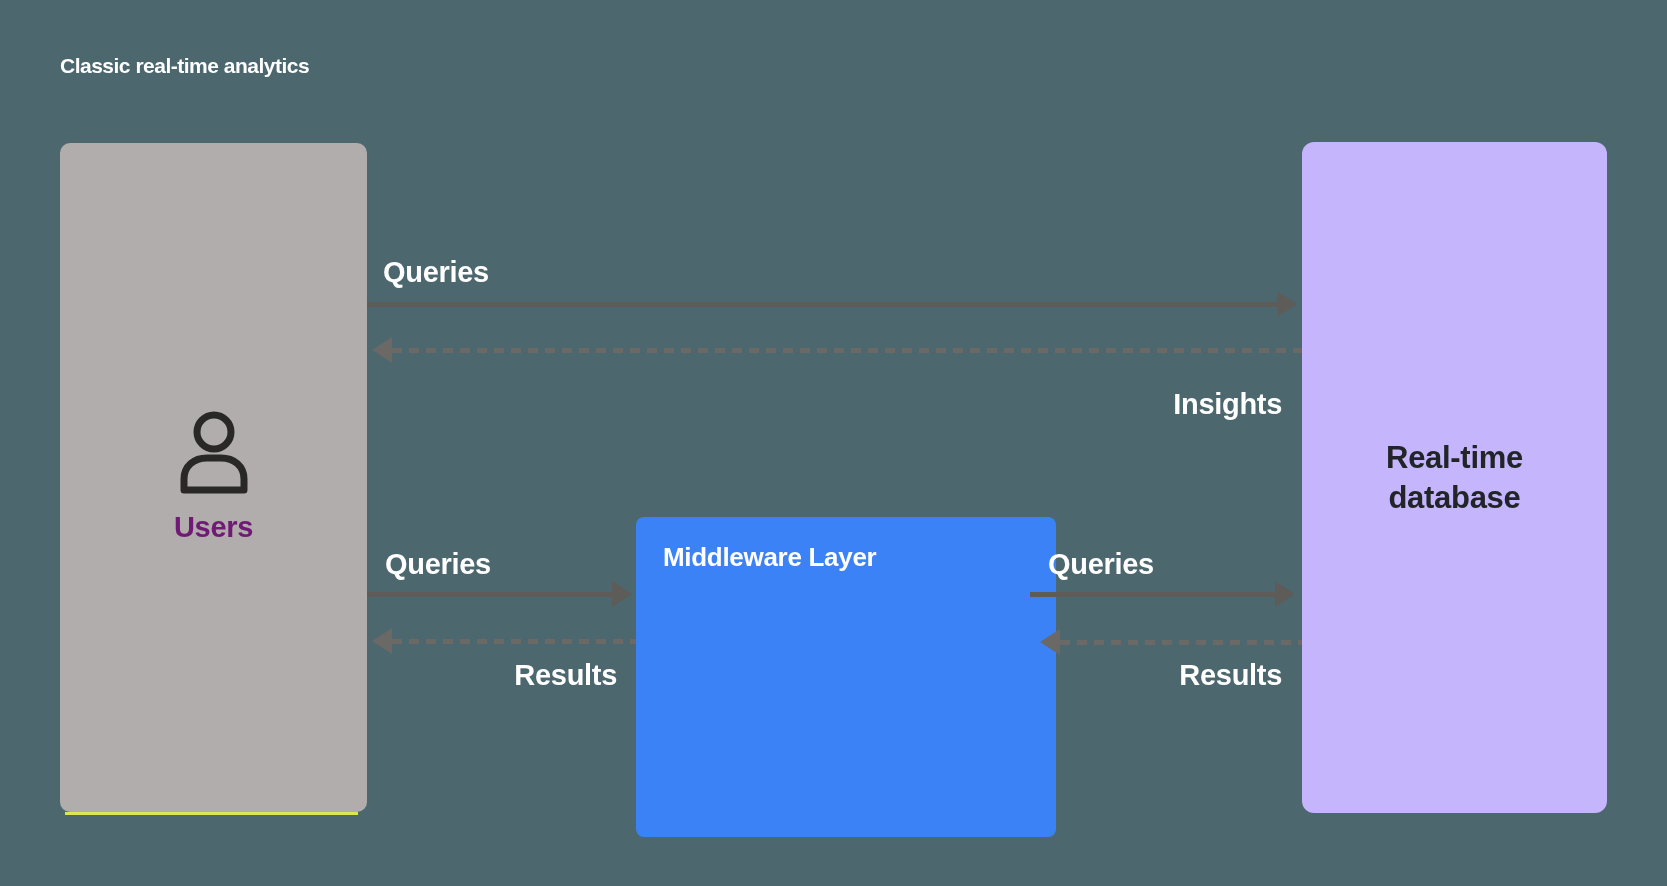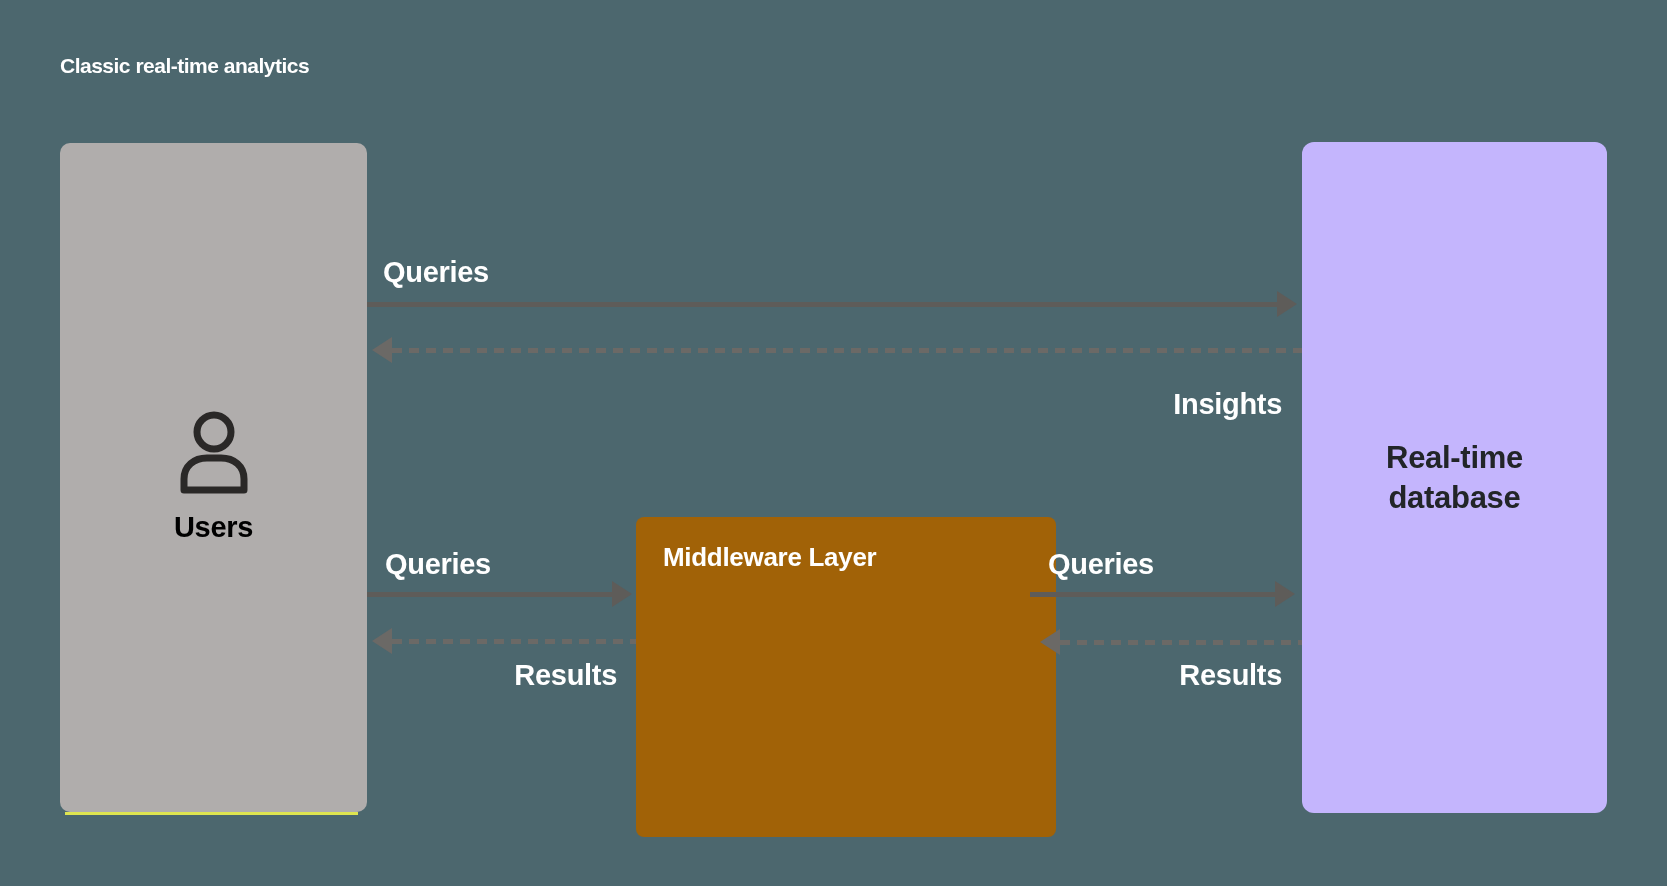--- a/index.html
+++ b/index.html
@@ -25,26 +25,26 @@
     background: #B0ADAC;
     display: flex; flex-direction: column;
     align-items: center; justify-content: center;
   }
   .users-box-accent {
     left: 65px; top: 812px; width: 293px; height: 3px;
     background: #F8FB4B; opacity: 0.85;
   }
   .users-label {
     margin-top: 16px;
-    font-size: 29px; font-weight: 700; color: #000000;
+    font-size: 29px; font-weight: 700; color: #701a75;
     letter-spacing: -0.3px;
   }
   .middleware-box {
     left: 636px; top: 517px; width: 393px; height: 295px;
-    background: #a16207; border-radius: 8px;
+    background: #3b82f6; border-radius: 8px;
     padding: 25px 0 0 27px;
   }
   .middleware-label {
     font-size: 26px; font-weight: 700; color: #FFFFFF;
     letter-spacing: -0.3px;
   }
   .database-box {
     left: 1302px; top: 142px; width: 305px; height: 671px;
     background: #c4b5fd; border-radius: 12px;
     display: flex; flex-direction: column;

